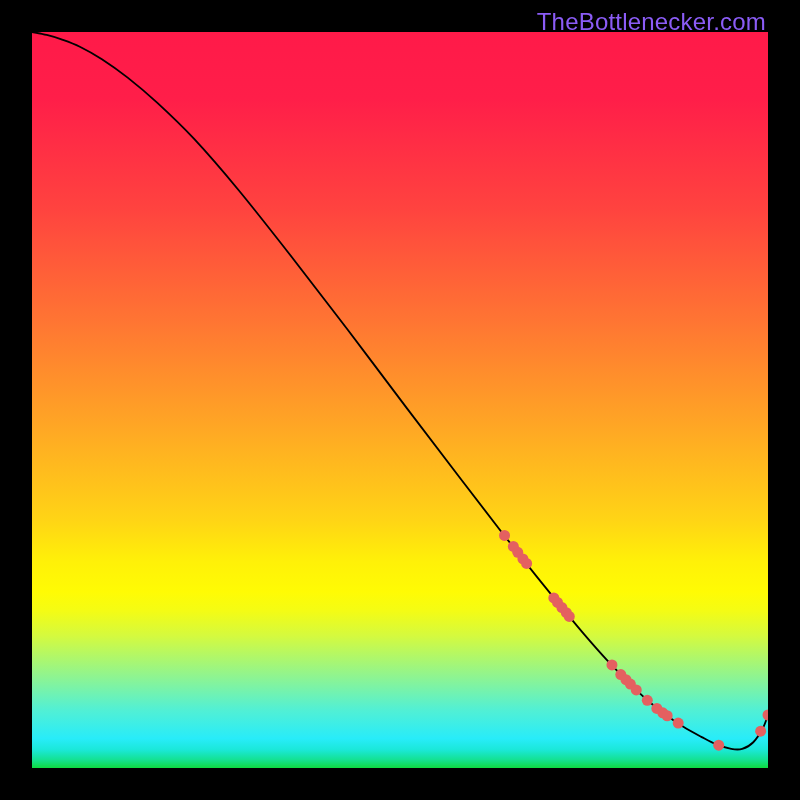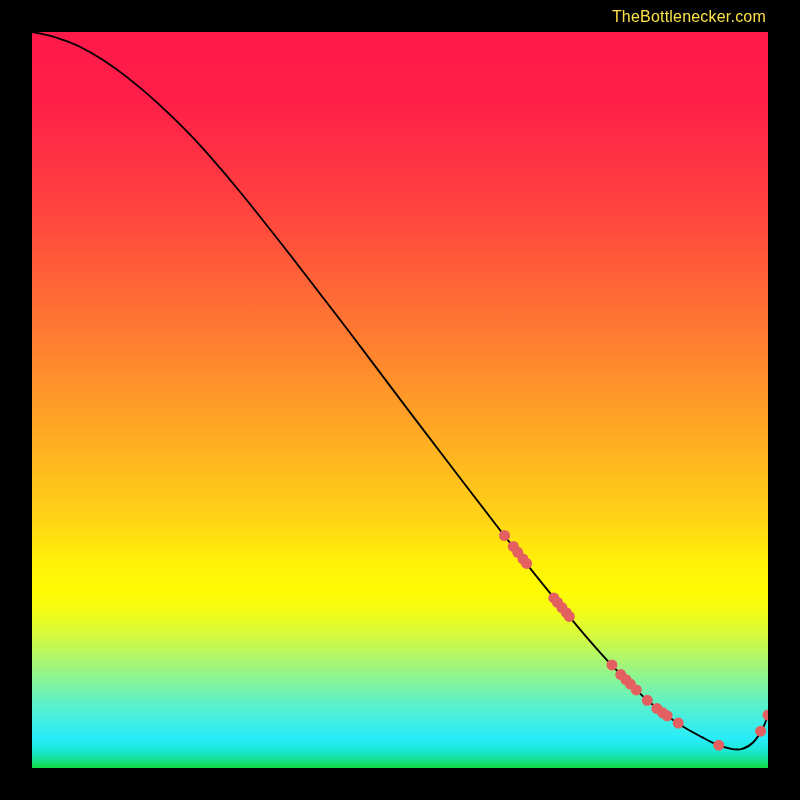--- a/index.html
+++ b/index.html
@@ -25,23 +25,23 @@
   }
   .gradient-bg {
     position: absolute;
     inset: 0;
   }
   .signature {
     position: absolute;
     top: 8px;
     right: 34px;
     font-family: Arial, Helvetica, sans-serif;
-    font-size: 16px;
+    font-size: 24px;
     font-weight: 500;
-    color: #fde047;
+    color: #8b5cf6;
     letter-spacing: 0.2px;
     white-space: nowrap;
   }
   .overlay {
     position: absolute;
     inset: 0;
   }
 </style>
 </head>
 <body>

